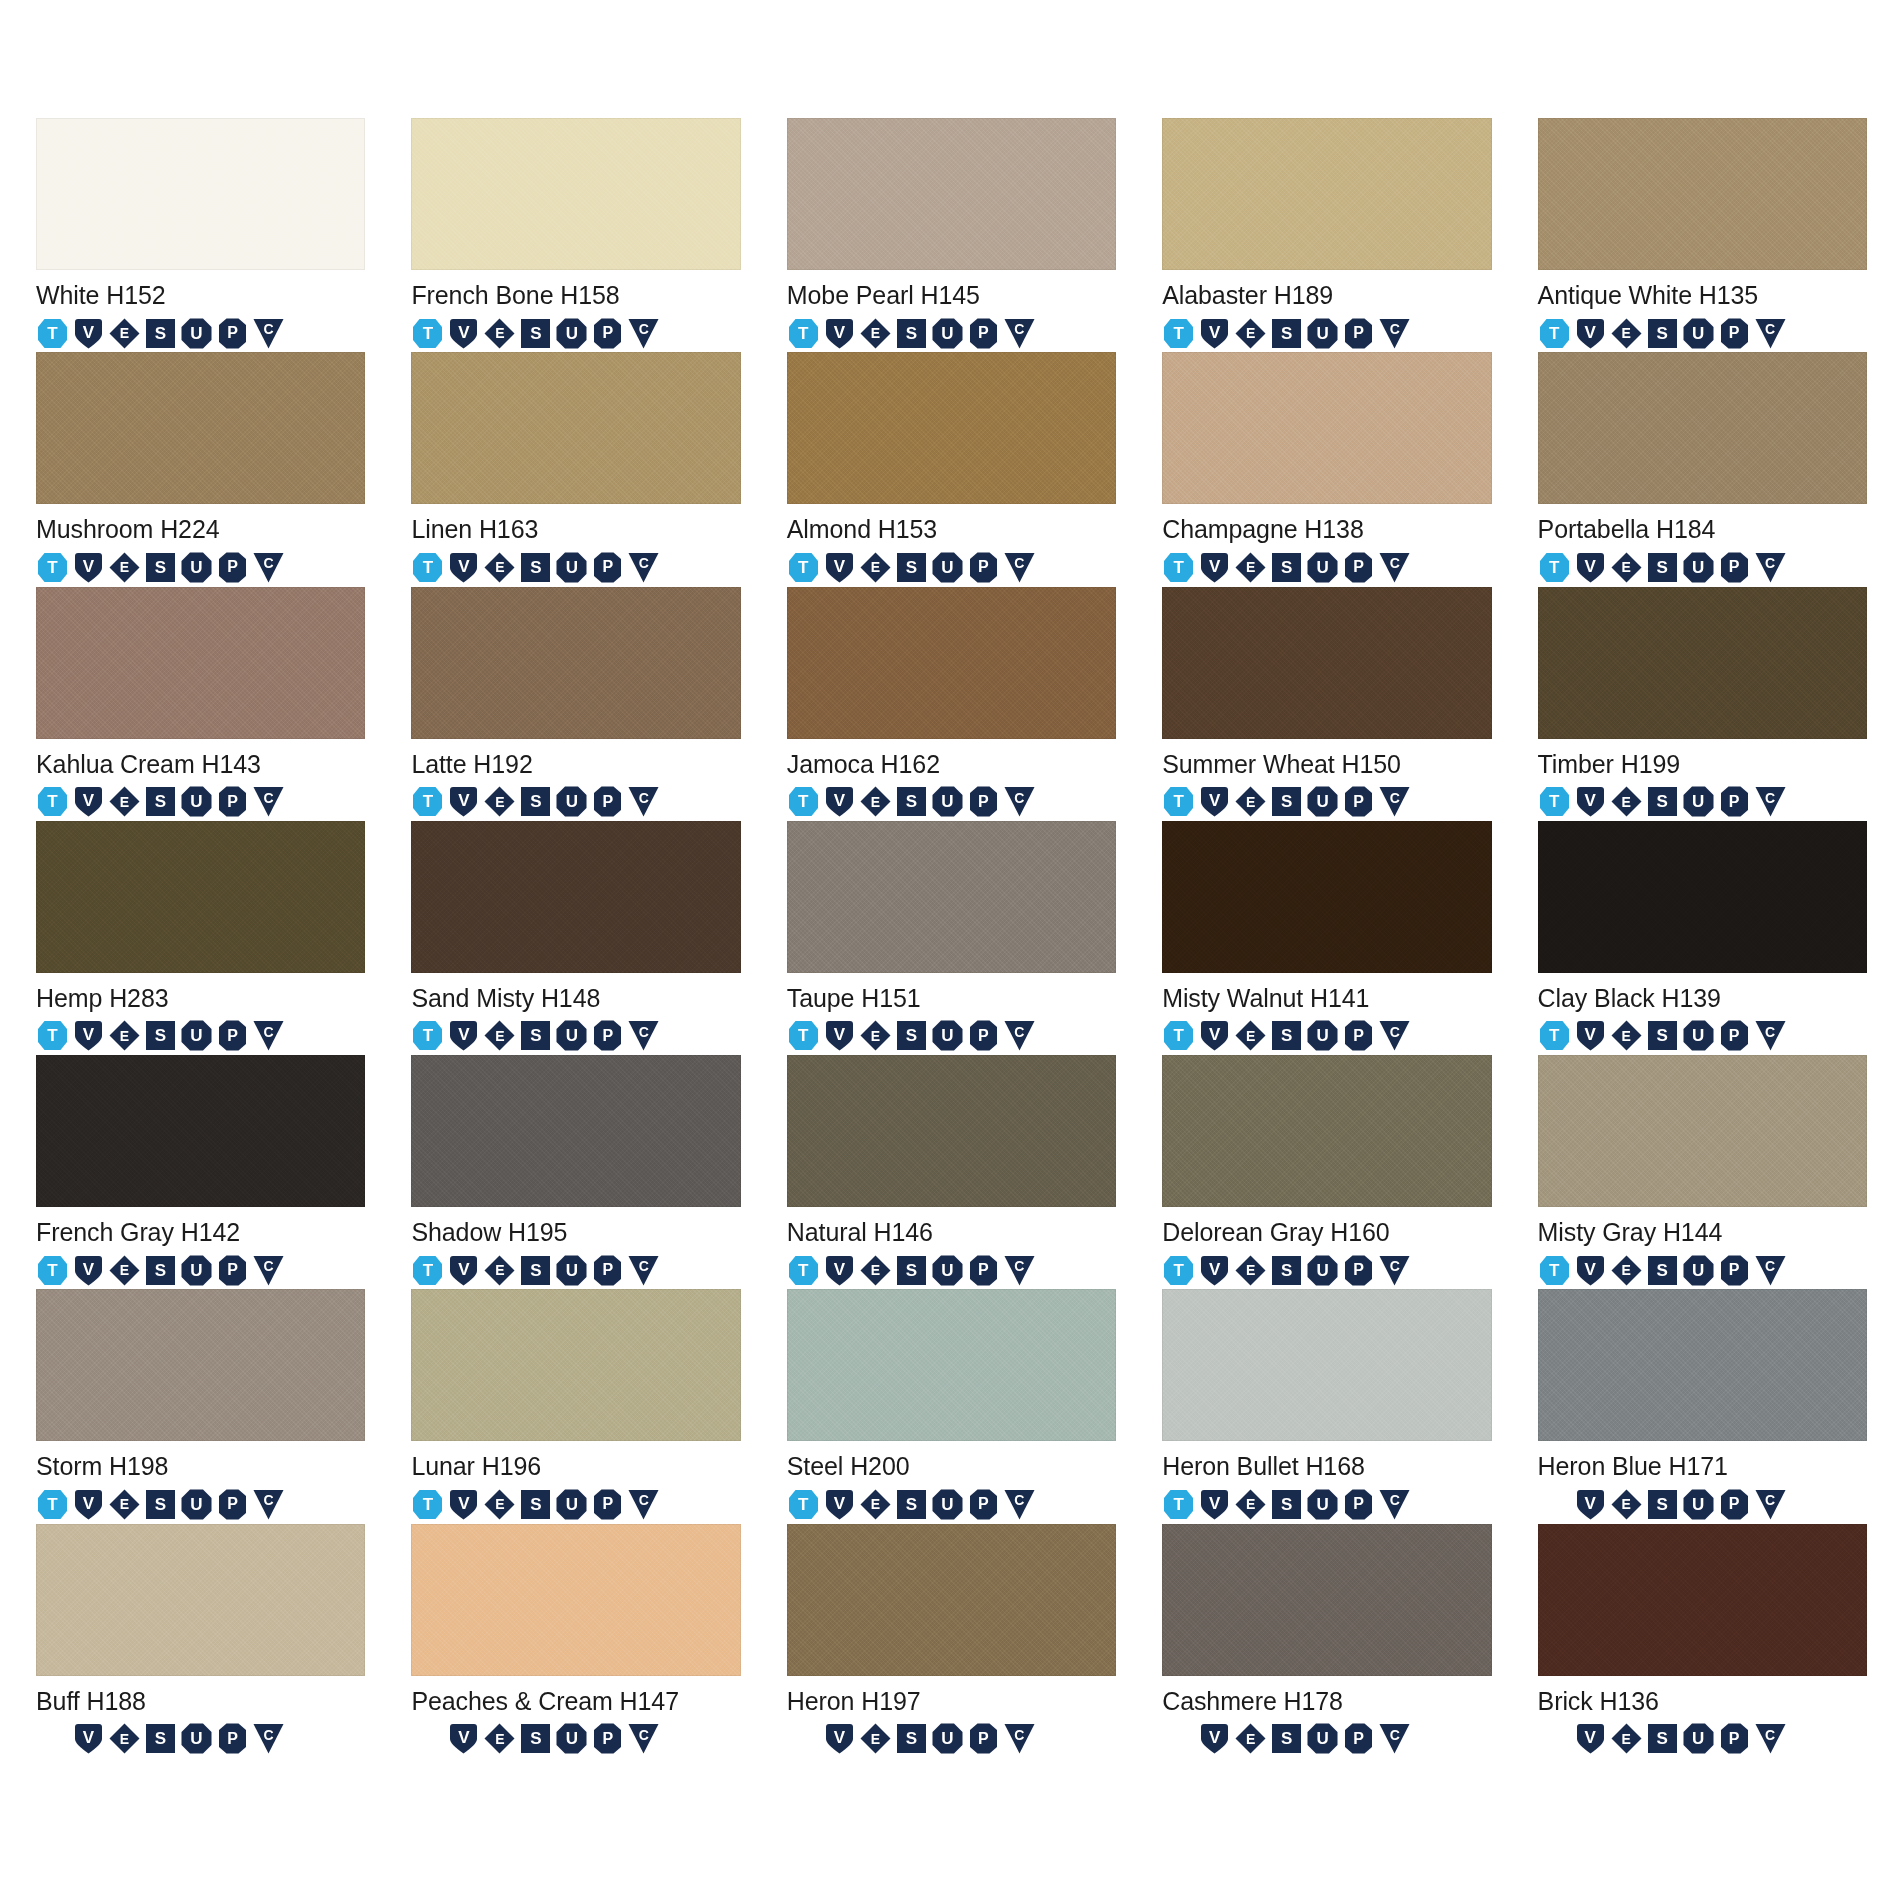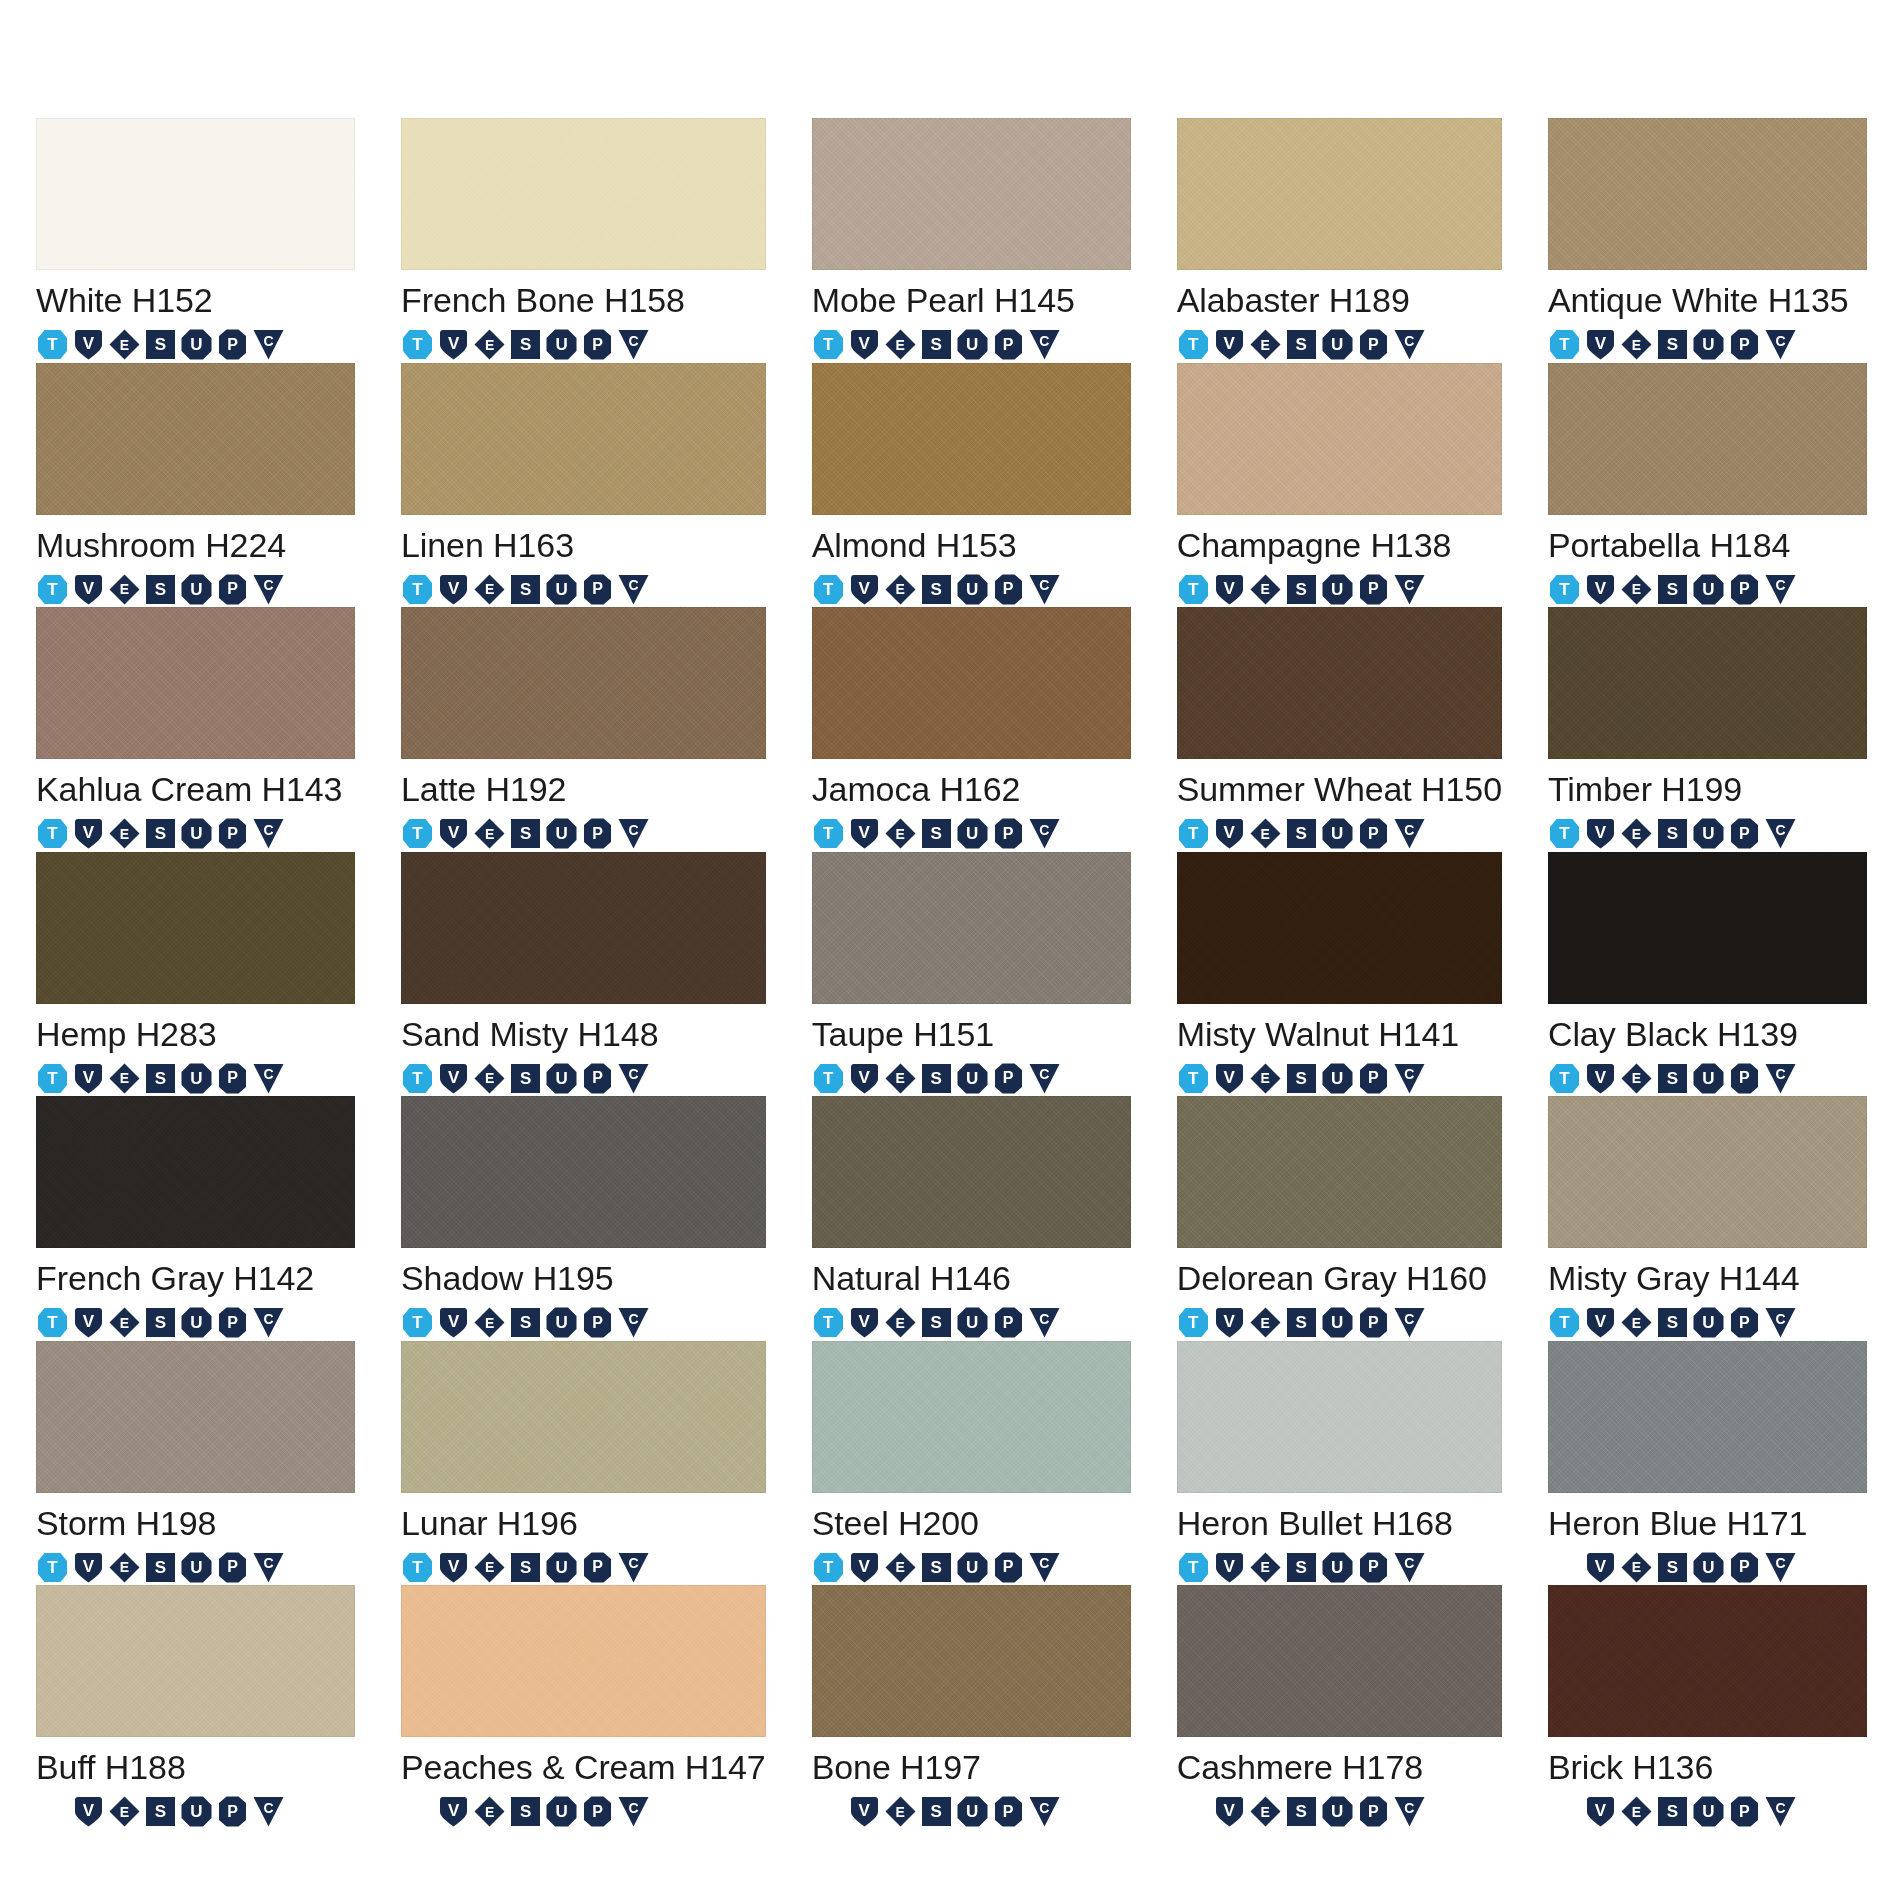--- a/index.html
+++ b/index.html
@@ -49,21 +49,21 @@
 
   .swatch::after {
     content: "";
     position: absolute;
     inset: 0;
     box-shadow: inset 0 0 0 1px rgba(0,0,0,0.05);
     pointer-events: none;
   }
 
   .label {
-    font-size: 34px;
+    font-size: 25px;
     line-height: 1.28;
     color: #1b1b1b;
     letter-spacing: -0.1px;
     padding-top: 9px;
     white-space: nowrap;
     font-family: "Liberation Sans", sans-serif;
   }
 
   .icons {
     display: flex;
@@ -1622,21 +1622,21 @@
           <div class="badge b-c">
             <svg viewBox="0 0 33 33" xmlns="http://www.w3.org/2000/svg" aria-hidden="true">
               <path d="M1.5 2 H31.5 L16.5 31.5 Z" fill="#192B4D"></path>
             </svg>
             <span>C</span>
           </div>
         </div>
       </div>
       <div class="cell">
         <div class="swatch" style="background-color: rgb(132, 112, 79);"></div>
-        <div class="label">Bone H197</div>
+        <div class="label">Heron H197</div>
         <div class="icons indent">
           <div class="badge b-v">
             <svg viewBox="0 0 33 33" xmlns="http://www.w3.org/2000/svg" aria-hidden="true">
               <path d="M3 5 Q3 2 6 2 H27 Q30 2 30 5 V17 Q30 22 16.5 31.5 Q3 22 3 17 Z" fill="#192B4D"></path>
             </svg>
             <span>V</span>
           </div>
           <div class="badge b-e">
             <svg viewBox="0 0 33 33" xmlns="http://www.w3.org/2000/svg" aria-hidden="true">
               <path d="M16.5 1.5 L31.5 16.5 L16.5 31.5 L1.5 16.5 Z" fill="#192B4D"></path>

